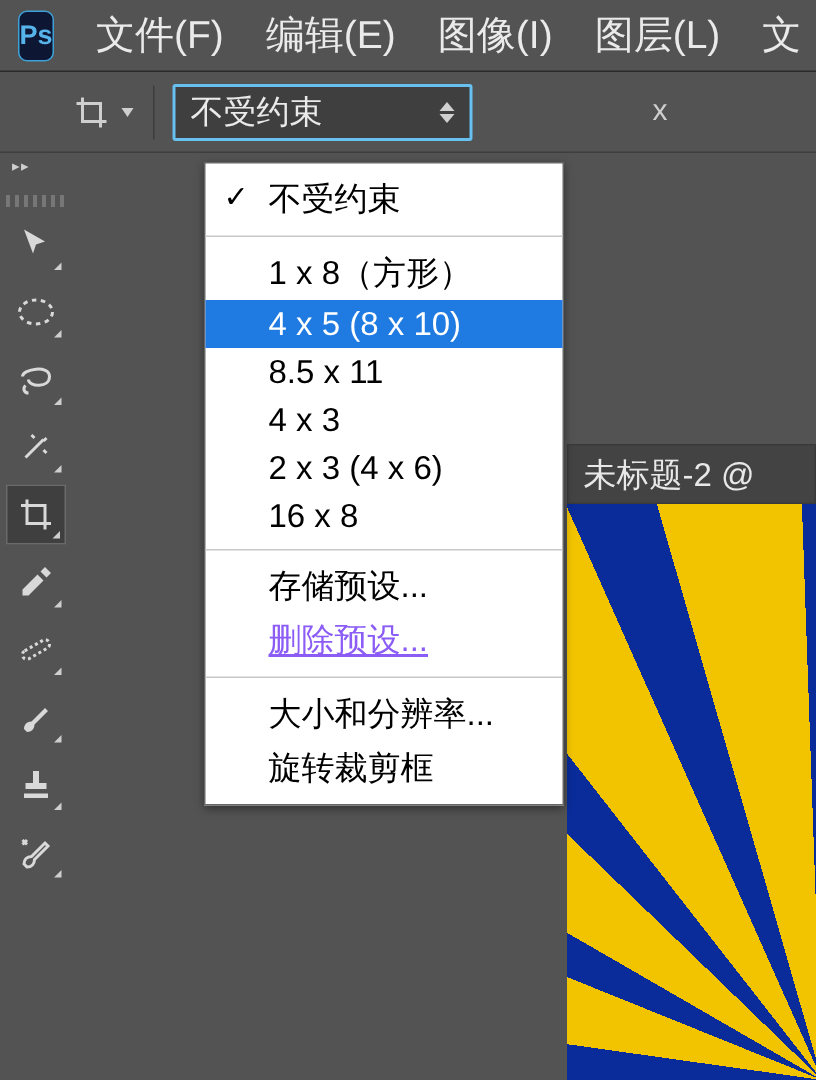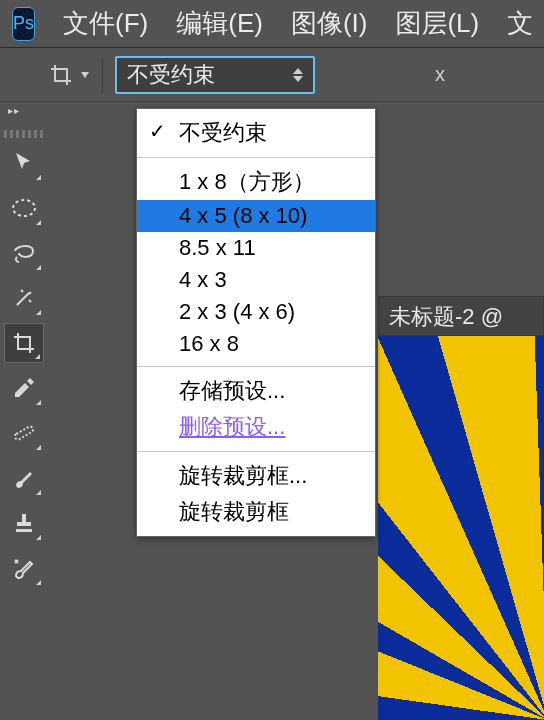--- a/index.html
+++ b/index.html
@@ -1,20 +1,20 @@
 <!DOCTYPE html>
 <html><head>
 <meta charset="utf-8">
 <style>
   * { margin: 0; padding: 0; box-sizing: border-box; font-family: "Microsoft YaHei", Arial, sans-serif; }
   body { width: 544px; height: 720px; background: #535353; overflow: hidden; position: relative; }
 
   
   .menubar { height: 48px; background: #535353; display: flex; align-items: center; padding: 0 6px; border-bottom: 1px solid #2a2a2a; }
-  .ps-logo { width: 54px; height: 34px; margin: 0 14px 0 6px; border-radius: 6px; background: #0d1733; border: 1px solid #3ea2d8; display: flex; align-items: center; justify-content: flex-end; color: #57b4eb; font-weight: 400; font-size: 18px; font-family: Arial, sans-serif; }
+  .ps-logo { width: 54px; height: 34px; margin: 0 14px 0 6px; border-radius: 6px; background: #0d1733; border: 1px solid #3ea2d8; display: flex; align-items: center; justify-content: flex-end; color: #57b4eb; font-weight: 700; font-size: 18px; font-family: Arial, sans-serif; }
   .menu-item { color: #eaeaea; font-size: 26px; padding: 0 14px; white-space: nowrap; cursor: default; }
 
   
   .optbar { height: 54px; background: #535353; display: flex; align-items: center; padding: 0 10px; border-bottom: 1px solid #3e3e3e; position: relative; }
   .crop-icon-wrap { width: 42px; height: 34px; display: flex; align-items: center; justify-content: center; margin-left: 38px; }
   .crop-glyph { width: 24px; height: 24px; color: #cfcfcf; }
   .drop-tri { width: 0; height: 0; border-left: 4px solid transparent; border-right: 4px solid transparent; border-top: 6px solid #cfcfcf; margin-left: 8px; }
   .divider { width: 1px; height: 36px; background: #3d3d3d; margin: 0 12px; }
   .combo { width: 200px; height: 38px; background: #3f3f3f; border: 2px solid #67c0ef; border-radius: 2px; display: flex; align-items: center; justify-content: space-between; padding: 0 10px; color: #eaeaea; font-size: 22px; }
   .combo-arrows { display: flex; flex-direction: column; gap: 2px; align-items: center; }
@@ -33,21 +33,21 @@
 
   
   .doc-tab { position: absolute; left: 378px; top: 296px; height: 40px; background:#434343; color:#e8e8e8; font-size:22px; line-height:40px; padding:0 10px; border:1px solid #3a3a3a; }
   .canvas { position: absolute; left: 378px; top: 336px; width: 170px; height: 384px; background: #3b3b3b; overflow: hidden; }
   .canvas::before { content:""; position:absolute; inset:4px; border:2px dashed #fff; pointer-events:none;}
   .canvas-fill { position:absolute; inset:0; background: repeating-conic-gradient(from -90deg at 100% 100%, #0a2c9a 0 8deg, #f2c400 8deg 22deg); }
 
   
   .menu { position: absolute; left: 136px; top: 108px; width: 240px; background: #fff; border: 1px solid #666; box-shadow: 0 2px 6px rgba(0,0,0,.4); padding: 6px 0; z-index: 50; }
   .mi { font-size: 22px; color: #000; padding: 3px 8px 3px 42px; position: relative; white-space: nowrap; cursor: default; }
-  .mi.selected { background: #1f7be1; color: #000000; }
+  .mi.selected { background: #1f7be1; color: #ffffff; }
   .mi.disabled { color: #8b5cf6; text-decoration: underline; }
   .mi .check { position: absolute; left: 12px; top: 4px; font-size: 20px; }
   .sep { height: 1px; background: #c8c8c8; margin: 6px 0; }
 
   svg { display: block; }
 </style>
 </head>
 <body>
 
 <div class="menubar">
@@ -164,15 +164,15 @@
   <div class="mi"><span>1 x 8（方形）</span></div>
   <div class="mi selected"><span>4 x 5 (8 x 10)</span></div>
   <div class="mi"><span>8.5 x 11</span></div>
   <div class="mi"><span>4 x 3</span></div>
   <div class="mi"><span>2 x 3 (4 x 6)</span></div>
   <div class="mi"><span>16 x 8</span></div>
   <div class="sep"></div>
   <div class="mi"><span>存储预设...</span></div>
   <div class="mi disabled"><span>删除预设...</span></div>
   <div class="sep"></div>
-  <div class="mi"><span>旋转裁剪框...</span></div>
+  <div class="mi"><span>大小和分辨率...</span></div>
   <div class="mi"><span>旋转裁剪框</span></div>
 </div>
 
 </body></html>

